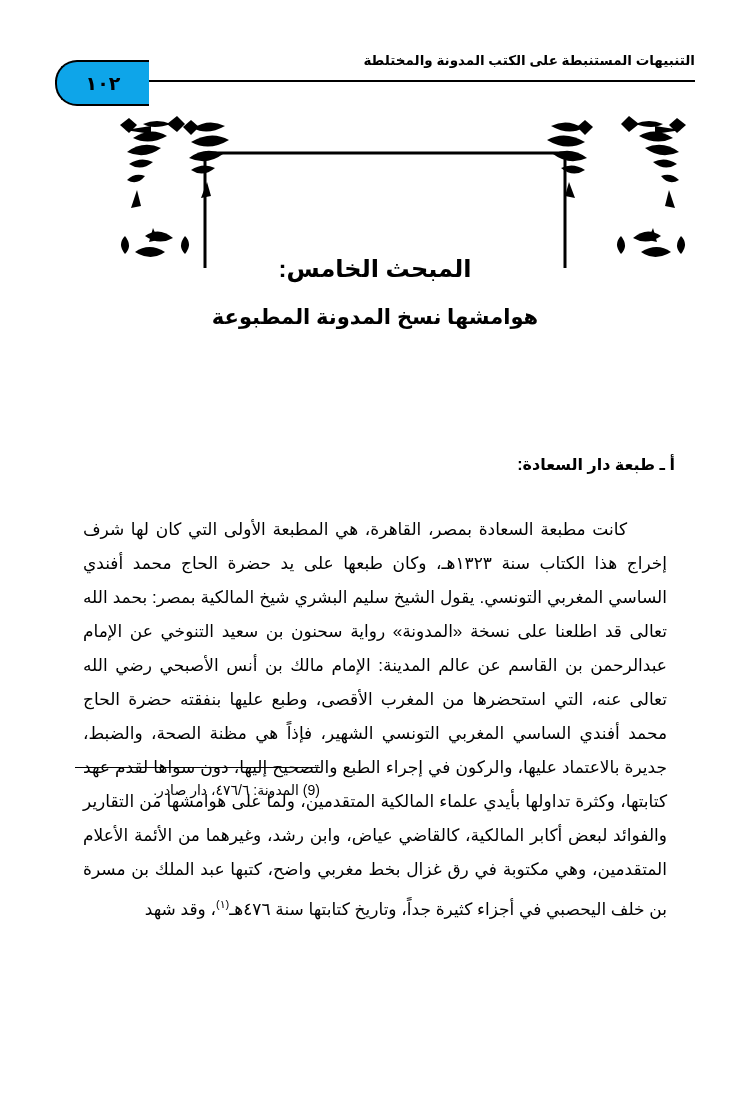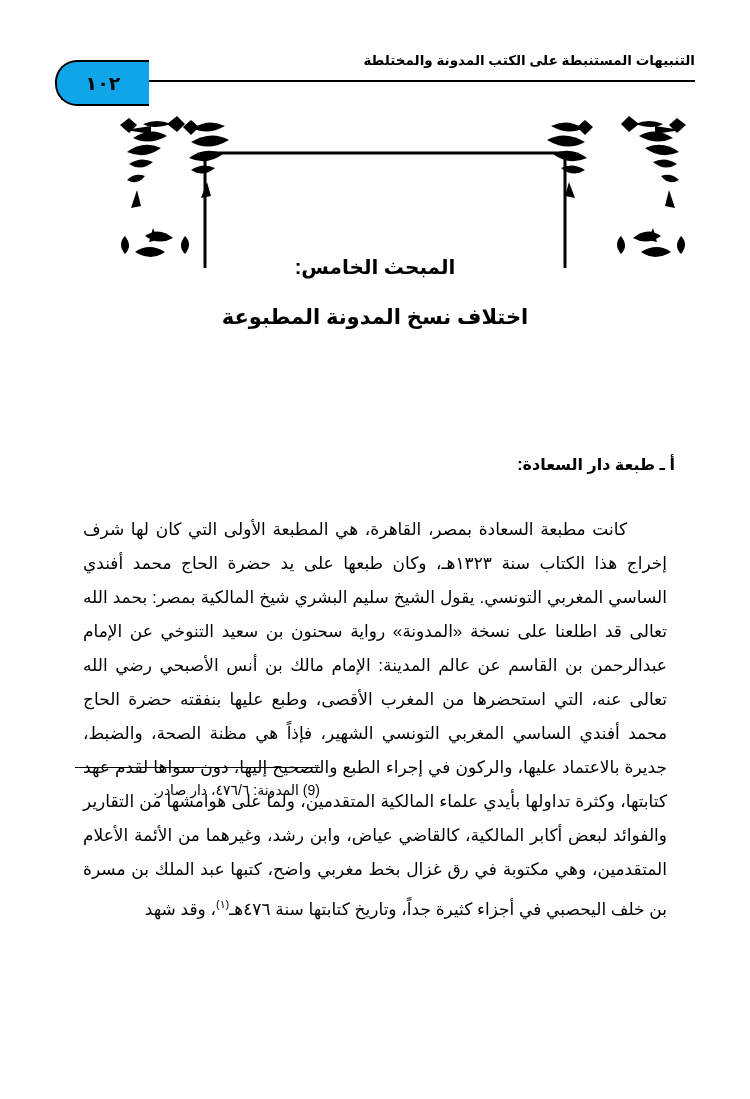--- a/index.html
+++ b/index.html
@@ -76,21 +76,21 @@
   }
   .ornament-frame svg { display: block; }
 
   
   .heading-main {
     position: absolute;
     top: 255px;
     right: 0;
     left: 0;
     text-align: center;
-    font-size: 20px;
+    font-size: 24px;
     font-weight: bold;
     letter-spacing: 1px;
   }
   .heading-sub {
     position: absolute;
     top: 305px;
     right: 0;
     left: 0;
     text-align: center;
     font-size: 21px;
@@ -220,21 +220,21 @@
           <path d="M30 24 q-16 -10 -30 0 q16 10 30 0 z"></path>
           <path d="M18 0 l-4 14 l9 -2 z"></path>
           <path d="M50 8 q8 8 0 18 q-8 -8 0 -18 z"></path>
           <path d="M-10 8 q-8 8 0 18 q8 -8 0 -18 z"></path>
         </g>
       </g>
     </svg>
   </div>
 
   <div class="heading-main">المبحث الخامس:</div>
-  <div class="heading-sub">اختلاف نسخ المدونة المطبوعة</div>
+  <div class="heading-sub">هوامشها نسخ المدونة المطبوعة</div>
 
   <div class="section-label">أ ـ طبعة دار السعادة:</div>
 
   <div class="body-text">
     <p><span>كانت مطبعة السعادة بمصر، القاهرة، هي المطبعة الأولى التي كان لها شرف إخراج هذا الكتاب سنة ١٣٢٣هـ، وكان طبعها على يد حضرة الحاج محمد أفندي الساسي المغربي التونسي. يقول الشيخ سليم البشري شيخ المالكية بمصر: بحمد الله تعالى قد اطلعنا على نسخة «المدونة» رواية سحنون بن سعيد التنوخي عن الإمام عبدالرحمن بن القاسم عن عالم المدينة: الإمام مالك بن أنس الأصبحي رضي الله تعالى عنه، التي استحضرها من المغرب الأقصى، وطبع عليها بنفقته حضرة الحاج محمد أفندي الساسي المغربي التونسي الشهير، فإذاً هي مظنة الصحة، والضبط، جديرة بالاعتماد عليها، والركون في إجراء الطبع والتصحيح إليها، دون سواها لقدم عهد كتابتها، وكثرة تداولها بأيدي علماء المالكية المتقدمين، ولما على هوامشها من التقارير والفوائد لبعض أكابر المالكية، كالقاضي عياض، وابن رشد، وغيرهما من الأئمة الأعلام المتقدمين، وهي مكتوبة في رق غزال بخط مغربي واضح، كتبها عبد الملك بن مسرة بن خلف اليحصبي في أجزاء كثيرة جداً، وتاريخ كتابتها سنة ٤٧٦هـ</span><span class="fn-ref">(١)</span><span>، وقد شهد</span></p>
   </div>
 
   <div class="footnote-rule"></div>
   <div class="footnote">(9)  المدونة: ٤٧٦/٦، دار صادر.</div>
 

